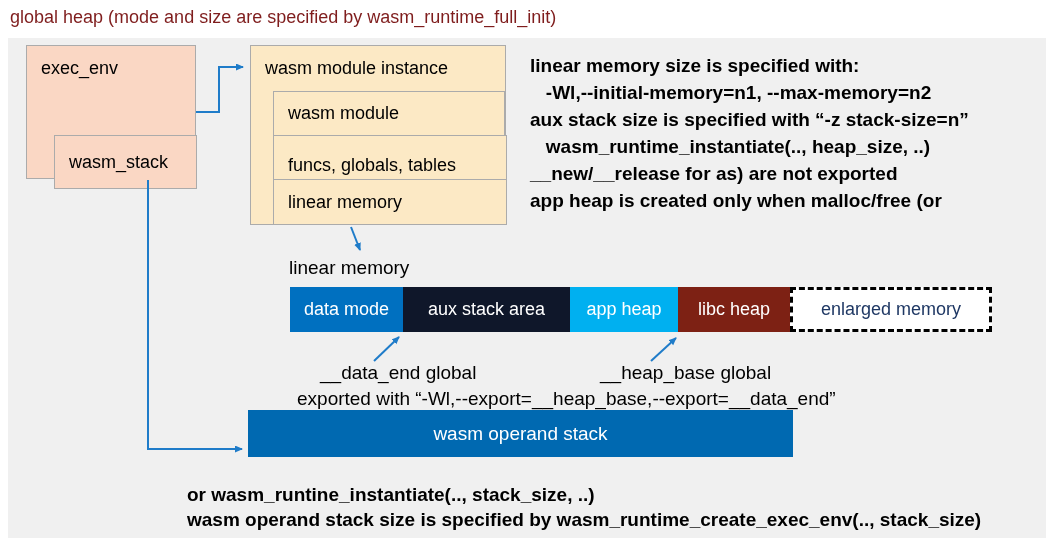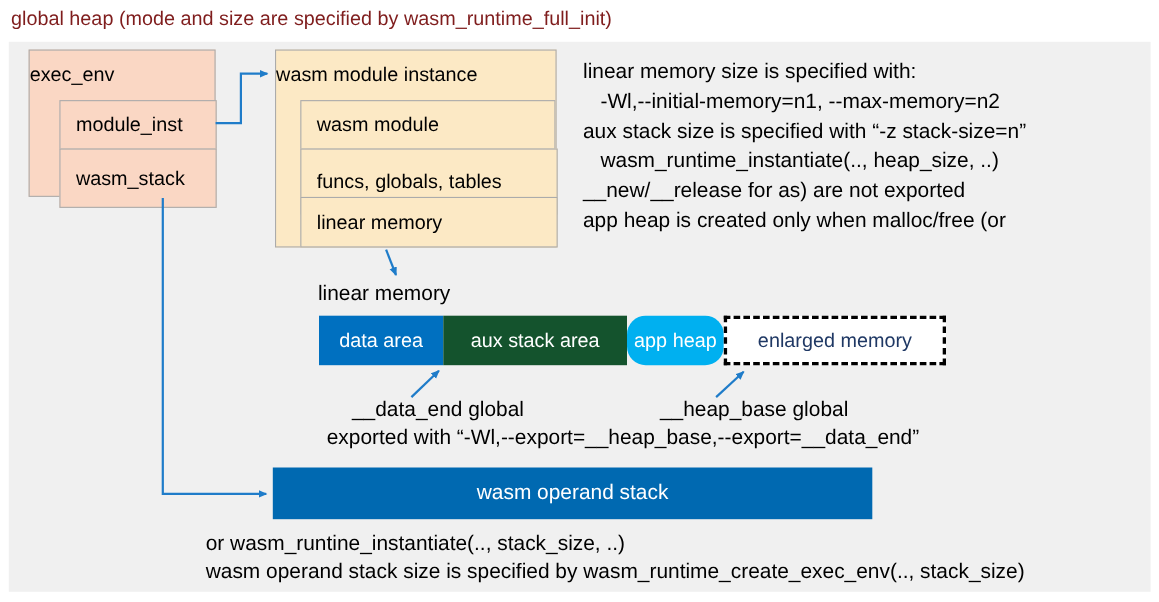--- a/index.html
+++ b/index.html
@@ -8,69 +8,68 @@
     font-family:"Liberation Sans", sans-serif;color:#000;overflow:hidden;
   }
   .abs{position:absolute;}
   #panel{left:8px;top:38px;width:1038px;height:500px;background:#f0f0f0;}
   #title{left:10px;top:7px;font-size:18px;color:#7f1d1d;}
 
   
   .struct{box-sizing:border-box;border:1px solid #ababab;}
   .exec-fill{background:#fad7c4;}
   .inst-fill{background:#fce9c5;}
-  .struct-header{position:absolute;left:0;top:0;right:0;height:45px;display:flex;align-items:center;font-size:18px;}
+  .struct-header{position:absolute;left:0;top:0;right:0;height:45px;display:flex;align-items:center;padding-left:14px;font-size:18px;}
   .struct-row{position:absolute;box-sizing:border-box;border:1px solid #ababab;display:flex;align-items:center;padding-left:14px;font-size:18px;}
 
   #exec-env{left:26px;top:45px;width:170px;height:134px;}
   #exec-row-0{left:27px;top:45px;width:143px;height:45px;}
   #exec-row-1{left:27px;top:89px;width:143px;height:54px;}
 
   #module-instance{left:250px;top:45px;width:256px;height:180px;}
   #mi-row-0{left:22px;top:45px;width:232px;height:45px;}
   #mi-row-1{left:22px;top:89px;width:234px;height:60px;}
   #mi-row-2{left:22px;top:133px;width:234px;height:46px;}
 
   
   #right-notes{left:530px;top:52px;font-size:19px;line-height:27px;}
-  .note-line{white-space:pre;}
+  .note-line{white-space:pre;font-weight:bold;}
 
   
   #lm-caption{left:289px;top:257px;font-size:19px;}
   #lm-bar{left:290px;top:287px;height:45px;display:flex;}
   .seg{height:45px;display:flex;align-items:center;justify-content:center;font-size:18px;color:#ffffff;box-sizing:border-box;}
   #seg-data{width:113px;background:#0070c0;}
-  #seg-aux{width:167px;background:#14532d;}
-  #seg-app{width:88px;background:#00b0f0;border-radius:17px;}
+  #seg-aux{width:167px;background:#0f172a;}
+  #seg-app{width:108px;background:#00b0f0;}
   #seg-libc{width:112px;background:#7d2114;}
   #seg-enlarged{width:202px;background:#ffffff;color:#1f3864;border:3px dashed #000;}
 
   #data-end-label{left:320px;top:362px;font-size:19px;}
   #heap-base-label{left:600px;top:362px;font-size:19px;}
   #export-note{left:297px;top:388px;font-size:19px;}
 
   
-  #operand-bar{left:248px;top:425px;width:545px;height:47px;background:#0069b1;color:#fff;
+  #operand-bar{left:248px;top:410px;width:545px;height:47px;background:#0069b1;color:#fff;
     display:flex;align-items:center;justify-content:center;font-size:19px;}
   #operand-notes{left:187px;top:482px;font-size:19px;line-height:25px;}
 
   #arrow-layer{left:0;top:0;width:1054px;height:547px;pointer-events:none;}
 </style>
 </head>
 <body>
 
 <div id="canvas">
 
   <div id="panel" class="abs"></div>
 
   <div id="title" class="abs">global heap (mode and size are specified by wasm_runtime_full_init)</div>
 
   <div id="exec-env" class="abs struct exec-fill">
     <div class="struct-header">exec_env</div>
-    <div id="exec-row-0" class="struct-row exec-fill">module_inst</div>
     <div id="exec-row-1" class="struct-row exec-fill">wasm_stack</div>
   </div>
 
   <div id="module-instance" class="abs struct inst-fill">
     <div class="struct-header">wasm module instance</div>
     <div id="mi-row-0" class="struct-row inst-fill">wasm module</div>
     <div id="mi-row-1" class="struct-row inst-fill">funcs, globals, tables</div>
     <div id="mi-row-2" class="struct-row inst-fill">linear memory</div>
   </div>
 
@@ -78,23 +77,24 @@
     <div class="note-line">linear memory size is specified with:</div>
     <div class="note-line">   -Wl,--initial-memory=n1, --max-memory=n2</div>
     <div class="note-line">aux stack size is specified with “-z stack-size=n”</div>
     <div class="note-line">   wasm_runtime_instantiate(.., heap_size, ..)</div>
     <div class="note-line">__new/__release for as) are not exported</div>
     <div class="note-line">app heap is created only when malloc/free (or</div>
   </div>
 
   <div id="lm-caption" class="abs">linear memory</div>
   <div id="lm-bar" class="abs">
-    <div id="seg-data" class="seg">data area</div>
+    <div id="seg-data" class="seg">data mode</div>
     <div id="seg-aux" class="seg">aux stack area</div>
     <div id="seg-app" class="seg">app heap</div>
+    <div id="seg-libc" class="seg">libc heap</div>
     <div id="seg-enlarged" class="seg">enlarged memory</div>
   </div>
 
   <div id="heap-base-label" class="abs">__heap_base global</div>
   <div id="data-end-label" class="abs">__data_end global</div>
   <div id="export-note" class="abs">exported with “-Wl,--export=__heap_base,--export=__data_end”</div>
 
   <div id="operand-bar" class="abs">wasm operand stack</div>
   <div id="operand-notes" class="abs">
     <div class="note-line">or wasm_runtine_instantiate(.., stack_size, ..)</div>

